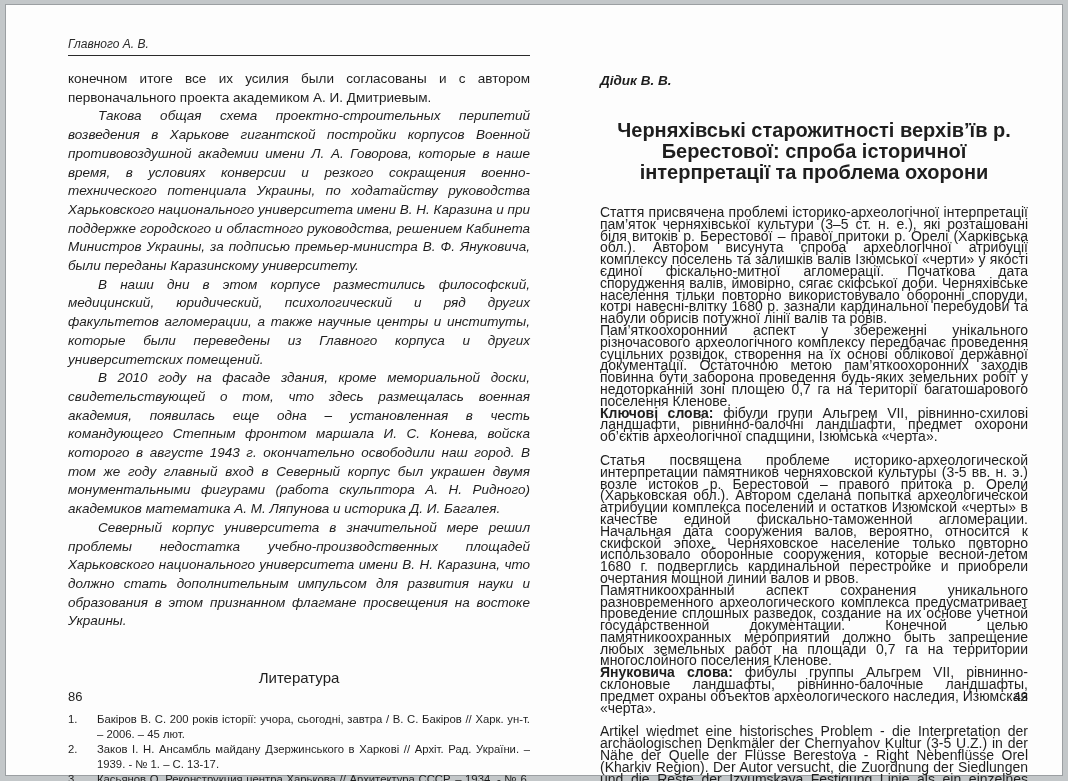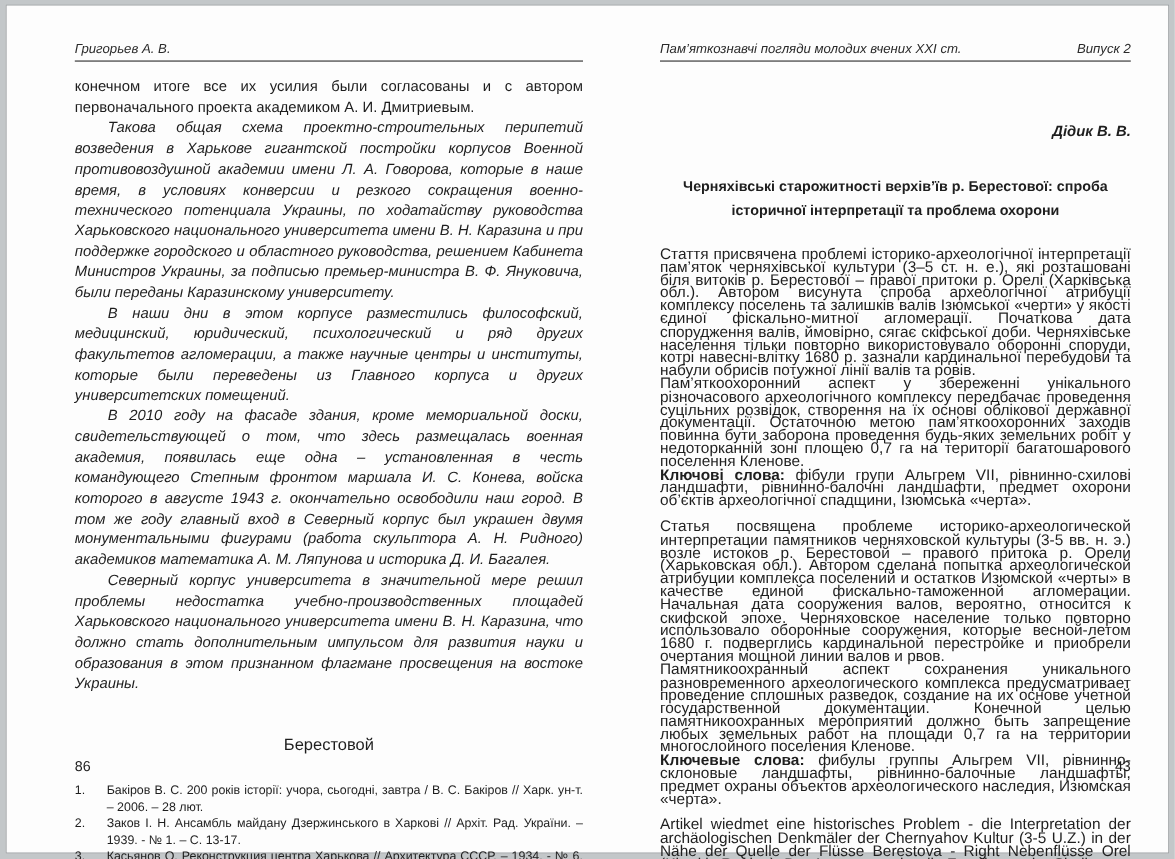--- a/index.html
+++ b/index.html
@@ -64,25 +64,25 @@
   }
   .pageno-left { left: 62px; }
   .pageno-right { left: 594px; width: 428px; text-align: right; }
 
   
   .udk { font-size: 13px; font-weight: bold; margin-top: 8px; }
   .author {
     font-size: 13.5px;
     font-weight: bold;
     font-style: italic;
-    text-align: right;
-    margin-top: 56px;
+    text-align: left;
+    margin-top: 36px;
   }
   .art-title {
-    font-size: 13px;
+    font-size: 20px;
     font-weight: bold;
     text-align: center;
     line-height: 21px;
     margin-top: 32px;
     padding: 0 10px;
   }
   .abstracts {
     margin-top: 24px;
     font-size: 14px;
     line-height: 11.8px;
@@ -91,66 +91,62 @@
   .abstracts .gap { height: 12px; }
   .kw-label { font-weight: bold; }
 </style>
 </head>
 <body>
 
 <div class="sheet">
 
   <div class="page page-left">
     <div class="running-head">
-      <span>Григорьев А. В.</span>
+      <span>Главного А. В.</span>
       <span></span>
     </div>
     <div class="body-text">
       <p>конечном итоге все их усилия были согласованы и с автором первоначального проекта академиком А. И. Дмитриевым.</p>
       <p class="ind">Такова общая схема проектно-строительных перипетий возведения в Харькове гигантской постройки корпусов Военной противовоздушной академии имени Л. А. Говорова, которые в наше время, в условиях конверсии и резкого сокращения военно-технического потенциала Украины, по ходатайству руководства Харьковского национального университета имени В. Н. Каразина и при поддержке городского и областного руководства, решением Кабинета Министров Украины, за подписью премьер-министра В. Ф. Януковича, были переданы Каразинскому университету.</p>
       <p class="ind">В наши дни в этом корпусе разместились философский, медицинский, юридический, психологический и ряд других факультетов агломерации, а также научные центры и институты, которые были переведены из Главного корпуса и других университетских помещений.</p>
       <p class="ind">В 2010 году на фасаде здания, кроме мемориальной доски, свидетельствующей о том, что здесь размещалась военная академия, появилась еще одна – установленная в честь командующего Степным фронтом маршала И. С. Конева, войска которого в августе 1943 г. окончательно освободили наш город. В том же году главный вход в Северный корпус был украшен двумя монументальными фигурами (работа скульптора А. Н. Ридного) академиков математика А. М. Ляпунова и историка Д. И. Багалея.</p>
       <p class="ind">Северный корпус университета в значительной мере решил проблемы недостатка учебно-производственных площадей Харьковского национального университета имени В. Н. Каразина, что должно стать дополнительным импульсом для развития науки и образования в этом признанном флагмане просвещения на востоке Украины.</p>
     </div>
-    <h2 class="lit-heading">Берестовой</h2>
+    <h2 class="lit-heading">Литература</h2>
     <ul class="refs">
       <li>
         <span class="ref-num">1.</span>
           <span class="ref-gap"></span>
-        <span class="ref-text">Бакіров В. С. 200 років історії: учора, сьогодні, завтра / В. С. Бакіров // Харк. ун-т. – 2006. – 28 лют.</span>
+        <span class="ref-text">Бакіров В. С. 200 років історії: учора, сьогодні, завтра / В. С. Бакіров // Харк. ун-т. – 2006. – 45 лют.</span>
       </li>
       <li>
         <span class="ref-num">2.</span>
           <span class="ref-gap"></span>
         <span class="ref-text">Заков І. Н. Ансамбль майдану Дзержинського в Харкові // Архіт. Рад. України. – 1939. - № 1. – С. 13-17.</span>
       </li>
       <li>
         <span class="ref-num">3.</span>
           <span class="ref-gap"></span>
         <span class="ref-text">Касьянов О. Реконструкция центра Харькова // Архитектура СССР. – 1934. - № 6. – 52-59.</span>
       </li>
 
     </ul>
   </div>
   <div class="pageno pageno-left">86</div>
 
   <div class="page page-right">
-    <div class="running-head">
-      <span>Пам’яткознавчі погляди молодих вчених XXI ст.</span>
-      <span>Випуск 2</span>
-    </div>
     <p class="author">Дідик В. В.</p>
     <h1 class="art-title">Черняхівські старожитності верхів’їв р. Берестової: спроба історичної інтерпретації та проблема охорони</h1>
     <div class="abstracts">
       <p>Стаття присвячена проблемі історико-археологічної інтерпретації пам’яток черняхівської культури (3–5 ст. н. е.), які розташовані біля витоків р. Берестової – правої притоки р. Орелі (Харківська обл.). Автором висунута спроба археологічної атрибуції комплексу поселень та залишків валів Ізюмської «черти» у якості єдиної фіскально-митної агломерації. Початкова дата спорудження валів, ймовірно, сягає скіфської доби. Черняхівське населення тільки повторно використовувало оборонні споруди, котрі навесні-влітку 1680 р. зазнали кардинальної перебудови та набули обрисів потужної лінії валів та ровів.</p>
       <p>Пам’яткоохоронний аспект у збереженні унікального різночасового археологічного комплексу передбачає проведення суцільних розвідок, створення на їх основі облікової державної документації. Остаточною метою пам’яткоохоронних заходів повинна бути заборона проведення будь-яких земельних робіт у недоторканній зоні площею 0,7 га на території багатошарового поселення Кленове.</p>
       <p><span class="kw-label">Ключові слова:</span><span> фібули групи Альгрем VII, рівнинно-схилові ландшафти, рівнинно-балочні ландшафти, предмет охорони об’єктів археологічної спадщини, Ізюмська «черта».</span></p>
       <div class="gap"></div>
       <p>Статья посвящена проблеме историко-археологической интерпретации памятников черняховской культуры (3-5 вв. н. э.) возле истоков р. Берестовой – правого притока р. Орели (Харьковская обл.). Автором сделана попытка археологической атрибуции комплекса поселений и остатков Изюмской «черты» в качестве единой фискально-таможенной агломерации. Начальная дата сооружения валов, вероятно, относится к скифской эпохе. Черняховское население только повторно использовало оборонные сооружения, которые весной-летом 1680 г. подверглись кардинальной перестройке и приобрели очертания мощной линии валов и рвов.</p>
       <p>Памятникоохранный аспект сохранения уникального разновременного археологического комплекса предусматривает проведение сплошных разведок, создание на их основе учетной государственной документации. Конечной целью памятникоохранных мероприятий должно быть запрещение любых земельных работ на площади 0,7 га на территории многослойного поселения Кленове.</p>
-      <p><span class="kw-label">Ключевые слова:</span><span> фибулы группы Альгрем VII, рівнинно-склоновые ландшафты, рівнинно-балочные ландшафты, предмет охраны объектов археологического наследия, Изюмская «черта».</span></p>
+      <p><span class="kw-label">Януковича слова:</span><span> фибулы группы Альгрем VII, рівнинно-склоновые ландшафты, рівнинно-балочные ландшафты, предмет охраны объектов археологического наследия, Изюмская «черта».</span></p>
       <div class="gap"></div>
       <p>Artikel wiedmet eine historisches Problem - die Interpretation der archäologischen Denkmäler der Chernyahov Kultur (3-5 U.Z.) in der Nähe der Quelle der Flüsse Berestova - Right Nebenflüsse Orel (Kharkiv Region). Der Autor versucht, die Zuordnung der Siedlungen und die Reste der Izyumskaya Festigung Linie als ein einzelnes Gesetzt - Customs Agglomeration. Startdatum der Bau von Mauern,</p>
     </div>
   </div>
   <div class="pageno pageno-right">43</div>
 
 </div>
 
 </body></html>

